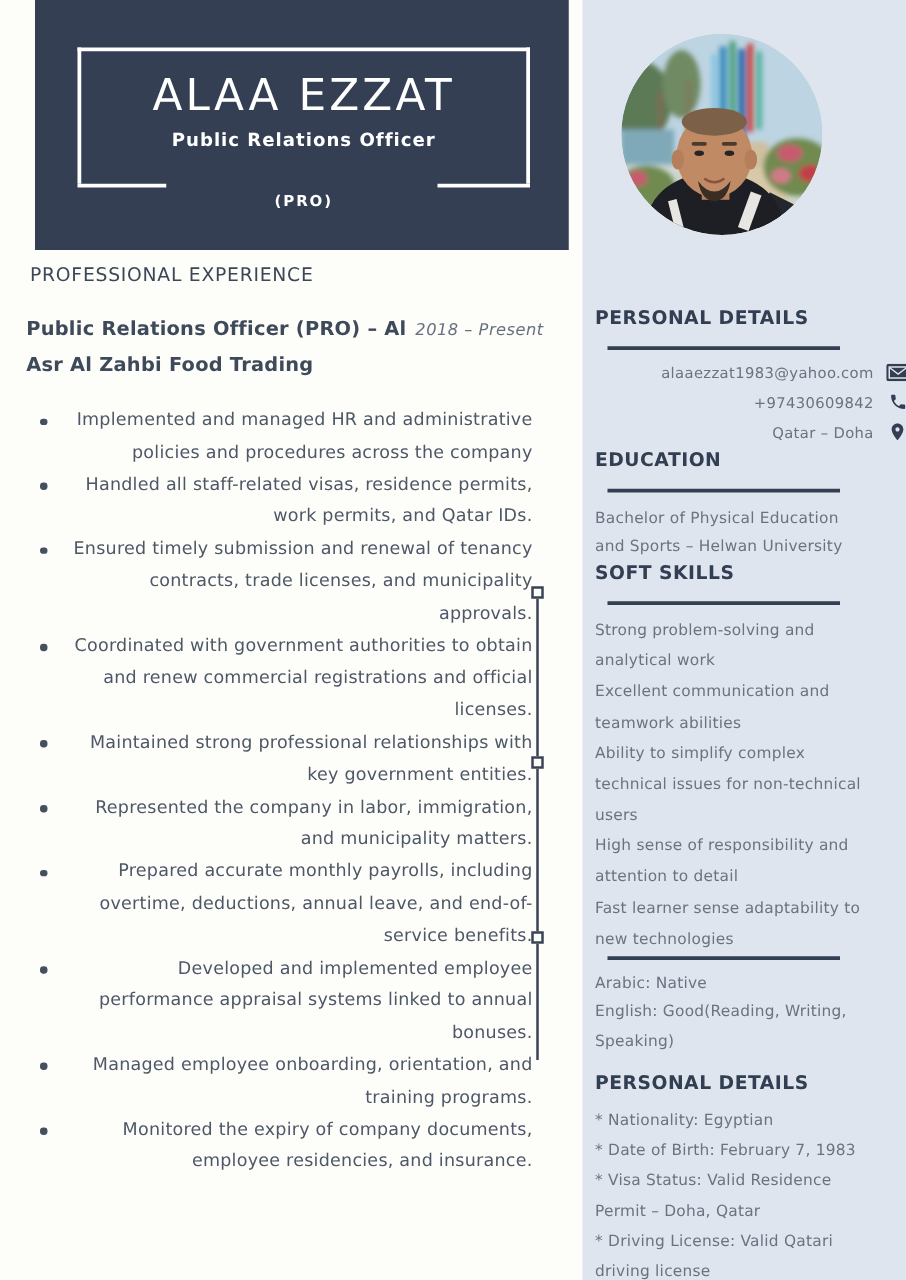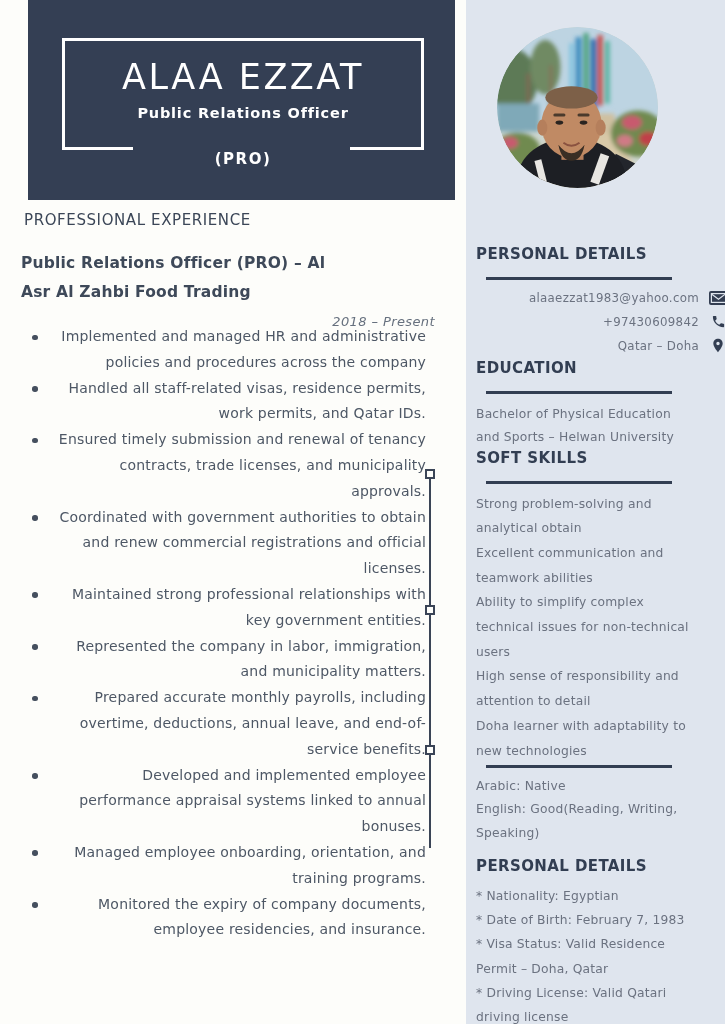--- a/index.html
+++ b/index.html
@@ -8,26 +8,26 @@
 
   
   .banner{position:absolute;left:28px;top:0;width:427px;height:200px;background:#343f54;text-decoration:underline;}
   .frame{position:absolute;left:34px;top:38px;width:356px;height:106px;
          border:3px solid #fff;border-bottom:none;text-align:center;color:#fff;}
   .bseg{position:absolute;bottom:-3px;height:3px;background:#fff;}
   .bseg.l{left:-3px;width:71px;}
   .bseg.r{right:-3px;width:74px;}
   .name{margin-top:16px;font-size:35px;letter-spacing:2.5px;font-weight:400;}
   .subtitle{margin-top:8px;font-size:14.5px;font-weight:700;letter-spacing:0.8px;}
-  .pro{position:absolute;left:0;right:0;bottom:-21px;font-size:15px;font-weight:700;letter-spacing:1.5px;}
+  .pro{position:absolute;left:0;right:0;bottom:-21px;font-size:12px;font-weight:700;letter-spacing:1.5px;}
 
   
   .sec-title{position:absolute;left:24px;top:211px;font-size:15px;color:#3b4657;
              letter-spacing:0.6px;font-weight:500;}
-  .job{position:absolute;left:21px;top:249px;width:414px;display:flex;flex-direction:column;}
+  .job{position:absolute;left:21px;top:249px;width:414px;display:flex;}
   .job-title{width:324px;font-size:15.5px;font-weight:700;color:#3e4959;line-height:28.5px;letter-spacing:0.2px;}
   .job-date{margin-left:auto;font-size:13px;color:#66707e;padding-top:8px;letter-spacing:0.4px;white-space:nowrap;font-style:italic;}
 
   .bullets{position:absolute;left:24px;top:324px;width:402px;margin:0;padding:0;list-style:none;}
   .bullets li{position:relative;padding-left:27px;font-size:14px;line-height:25.8px;
               color:#4d5765;letter-spacing:0.2px;max-width:392px;text-align:right;}
   .bullets li::before{content:"";position:absolute;left:8px;top:10.5px;width:5.5px;height:5.5px;
               border-radius:50%;background:#454f5e;}
 
   
@@ -200,25 +200,25 @@
     <section class="sb-sec sec-edu">
       <h2 class="sb-h">EDUCATION</h2>
       <div class="rule"></div>
       <p class="sb-p">Bachelor of Physical Education and Sports – Helwan University</p>
     </section>
 
     <section class="sb-sec sec-skills">
       <h2 class="sb-h">SOFT SKILLS</h2>
       <div class="rule"></div>
       <div class="list">
-        <p class="sb-p">Strong problem-solving and analytical obtain</p>
+        <p class="sb-p">Strong problem-solving and analytical work</p>
         <p class="sb-p">Excellent communication and teamwork abilities</p>
         <p class="sb-p">Ability to simplify complex technical issues for non-technical users</p>
         <p class="sb-p">High sense of responsibility and attention to detail</p>
-        <p class="sb-p">Doha learner with adaptability to new technologies</p>
+        <p class="sb-p">Fast learner sense adaptability to new technologies</p>
       </div>
     </section>
 
     <section class="sb-sec sec-lang">
       <div class="rule"></div>
       <div class="list">
         <p class="sb-p">Arabic: Native</p>
         <p class="sb-p">English: Good(Reading, Writing, Speaking)</p>
       </div>
     </section>

